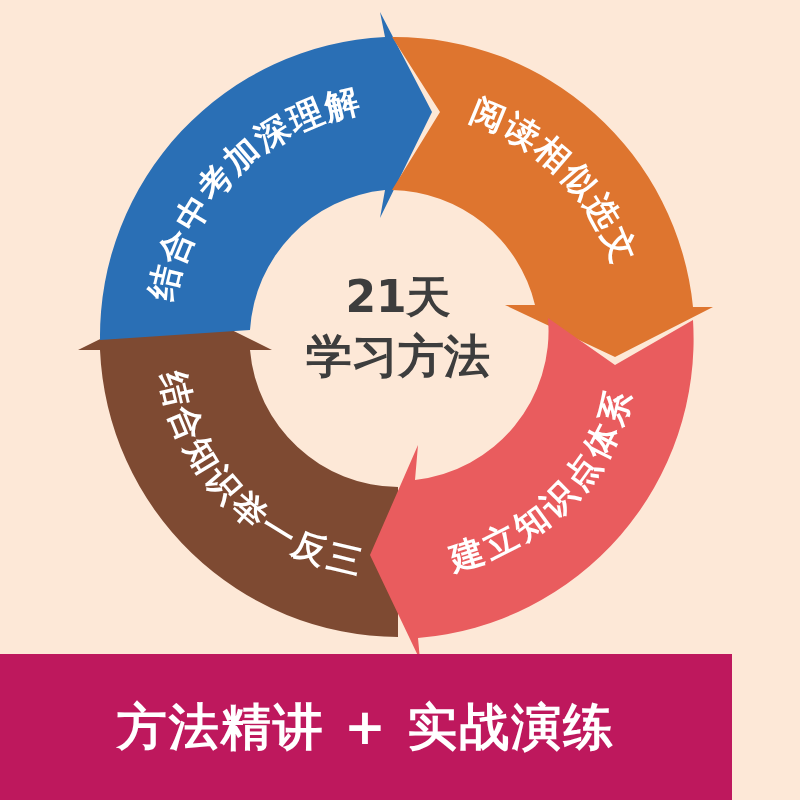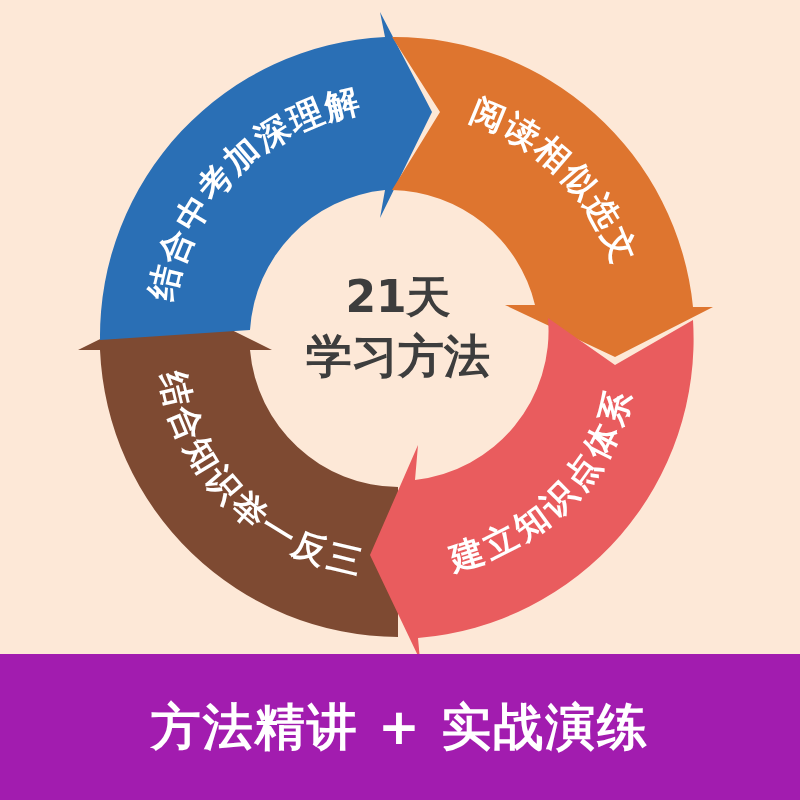--- a/index.html
+++ b/index.html
@@ -18,22 +18,22 @@
     font-size: 34px;
     fill: #FFFFFF;
     letter-spacing: 2px;
   }
   .center-text {
     font-family: "DejaVu Sans", sans-serif;
     font-weight: bold;
     fill: #3D3D3D;
   }
   #banner {
-    position: absolute; left: 0; top: 654px; width: 800px; height: 146px;
-    background: #a21caf;
+    position: absolute; left: 0; top: 654px; width: 732px; height: 146px;
+    background: #be185d;
     display: flex; flex-direction: row; align-items: center; justify-content: center;
   }
   .banner-line {
     color: #FFFFFF;
     font-family: "DejaVu Sans", sans-serif;
     font-weight: bold;
     font-size: 50px;
     line-height: 62px;
     letter-spacing: 2px;
     white-space: nowrap;

